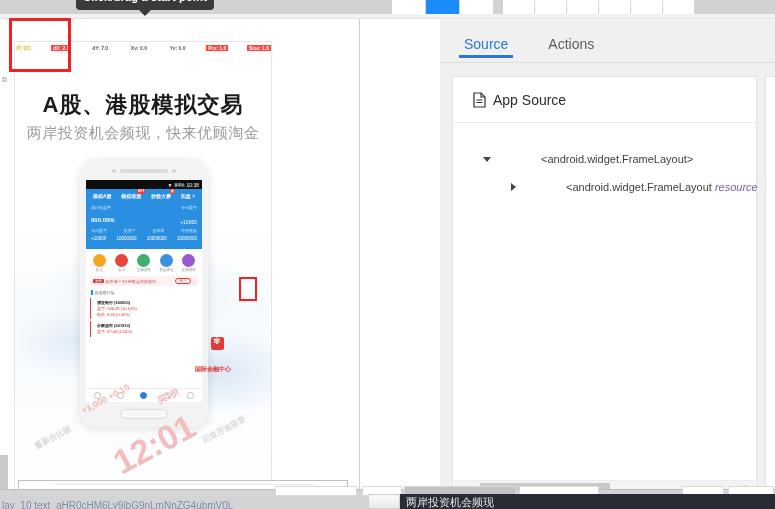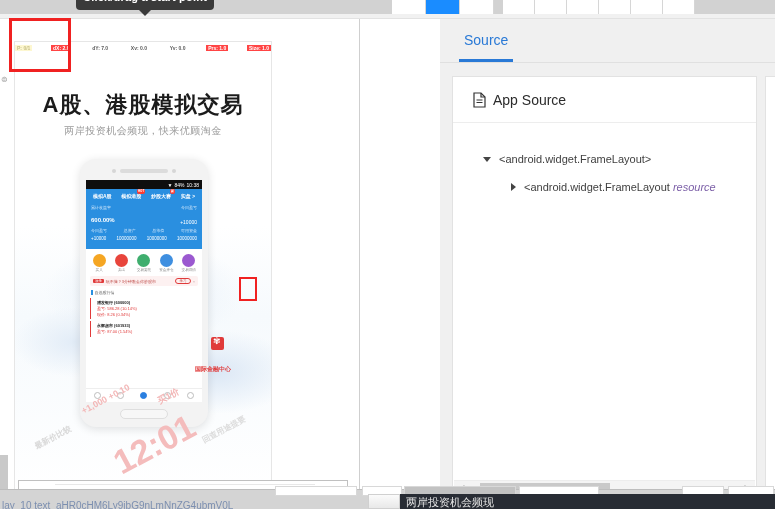--- a/index.html
+++ b/index.html
@@ -95,21 +95,21 @@
   }
   .shot-title {
     position: absolute; left: 0; right: 0; top: 48px;
     text-align: center;
     font-size: 22px; font-weight: 700; color: #1b1b1b;
     letter-spacing: 1px;
   }
   .shot-sub {
     position: absolute; left: 0; right: 0; top: 82px;
     text-align: center;
-    font-size: 10px; color: #9a9a9a; letter-spacing: .5px;
+    font-size: 15px; color: #9a9a9a; letter-spacing: .5px;
   }
 
   
   .phone {
     position: absolute; left: 65px; top: 117px;
     width: 128px; height: 268px;
     background: #f3f3f3;
     border-radius: 16px;
     box-shadow: 0 2px 10px rgba(0,0,0,.12);
   }
@@ -229,21 +229,21 @@
   .mid-gap {
     position: absolute; left: 360px; top: 19px; width: 80px; height: 470px;
     background: #ffffff;
   }
   .tabs {
     position: absolute; left: 0; top: 0; width: 335px; height: 44px;
     border-bottom: 1px solid #e0e0e0; background: #f0f0f0;
     display: flex; align-items: center; padding-left: 22px; gap: 36px;
   }
   .tab {
-    font-size: 14px; color: #5c5c5c; padding: 12px 2px 14px; position: relative;
+    font-size: 14px; color: #5c5c5c; padding: 12px 2px 6px; position: relative;
   }
   .tab.active { color: #2979d6; }
   .tab.active::after {
     content: ""; position: absolute; left: -3px; right: -3px; bottom: 0;
     height: 2.5px; background: #2979d6;
   }
 
   .card {
     position: absolute; left: 12px; top: 57px; width: 305px; height: 420px;
     background: #ffffff; border: 1px solid #e2e2e2;
@@ -260,21 +260,21 @@
   .doc-icon { width: 13px; height: 16px; position: relative; }
   .doc-icon svg { display: block; }
 
   .tree { padding: 30px 0 0 30px; font-size: 11px; color: #3a3a3a; }
   .tree-row { display: flex; align-items: center; gap: 8px; margin-bottom: 16px; }
   .tree-row.lvl2 { padding-left: 28px; }
   .caret-down { width: 0; height: 0; border-left: 4.5px solid transparent;
                 border-right: 4.5px solid transparent; border-top: 5.5px solid #444; }
   .caret-right { width: 0; height: 0; border-top: 4.5px solid transparent;
                  border-bottom: 4.5px solid transparent; border-left: 5.5px solid #444; }
-  .node { color: #3f3f3f; white-space: nowrap; }
+  .node { color: #3f3f3f; white-space: nowrap; margin-left: 42px; }
   .node .res { color: #7b5ea7; font-style: italic; }
 
   .hscroll {
     position: absolute; left: 1px; right: 1px; bottom: 1px; height: 14px;
     background: #f4f4f4; border-top: 1px solid #ededed;
     display: flex; align-items: center; justify-content: space-between;
     padding: 0 2px;
   }
   .hs-arrow { font-size: 9px; color: #8a8a8a; width: 10px; text-align: center; }
   .hs-track { flex: 1; height: 9px; background: #f4f4f4; position: relative; }
@@ -489,20 +489,21 @@
     <div class="left-mini-icon">⊜</div>
   </div>
 
   <div class="coord-frame"></div>
 
   <div class="mid-gap"></div>
 
   <div class="right-pane">
     <div class="tabs">
       <div class="tab active">Source</div>
+      <div class="tab">Actions</div>
     </div>
 
     <div class="card">
       <div class="card-head">
         <span class="doc-icon">
           <svg width="13" height="16" viewBox="0 0 13 16">
             <path d="M1 1h7l4 4v10H1z" fill="none" stroke="#333" stroke-width="1.2"></path>
             <path d="M8 1v4h4" fill="none" stroke="#333" stroke-width="1.2"></path>
             <path d="M3.5 8h6M3.5 10.5h6" stroke="#333" stroke-width="1"></path>
           </svg>

